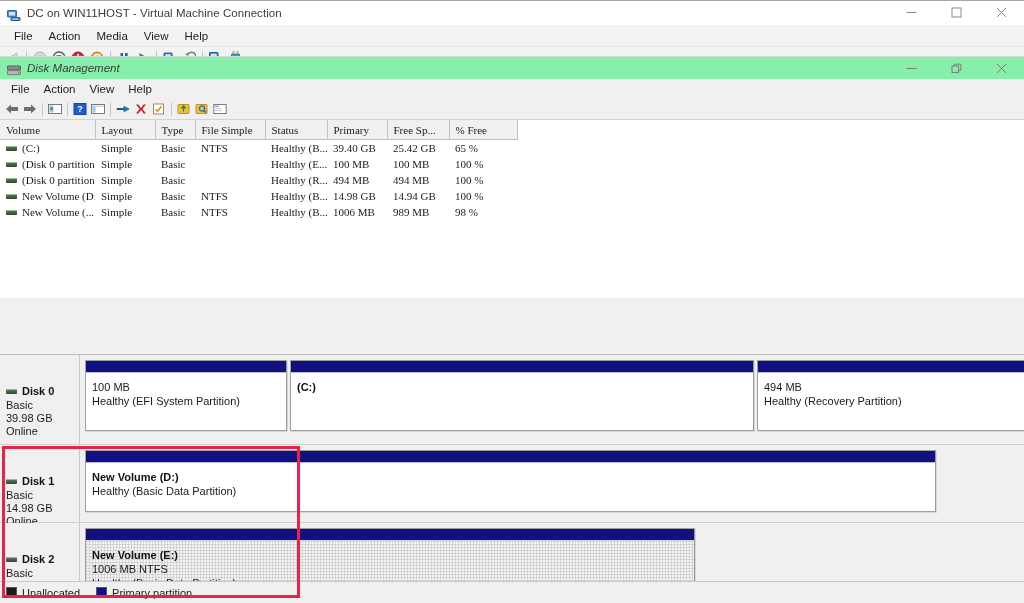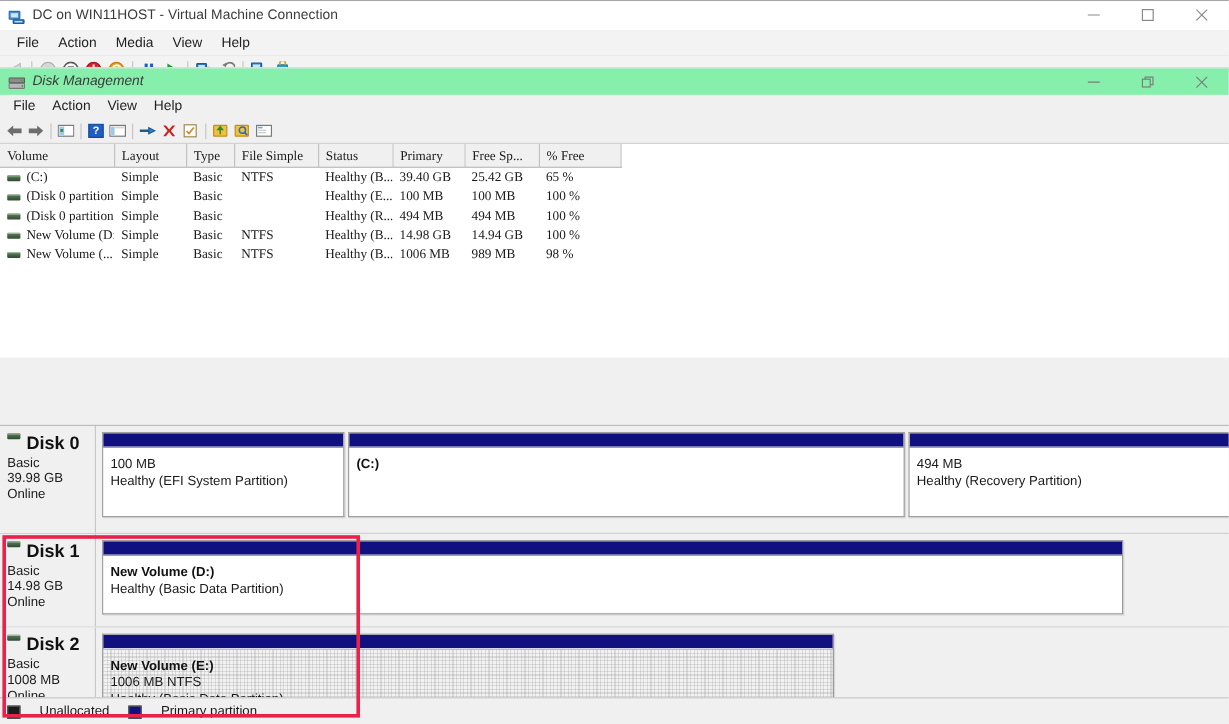--- a/index.html
+++ b/index.html
@@ -129,23 +129,24 @@
     background: #f0f0f0;
   }
   .disk-head {
     width: 80px; flex: 0 0 80px;
     background: #f0f0f0;
     border-right: 1px solid #c8c8c8;
     padding: 6px 0 4px 6px;
     box-sizing: border-box;
   }
   .disk-head .dh-title {
-    display: flex; gap: 5px;
-    font-size: 15px; font-weight: bold; color: #111;
+    display: flex; align-items: center; gap: 5px;
+    font-size: 11px; font-weight: bold; color: #111;
     margin-bottom: 2px;
+    margin-top: 24px;
   }
   .disk-glyph {
     width: 11px; height: 5px;
     background: linear-gradient(#5f7d5f, #2e4b2e);
     border-radius: 1px;
     box-shadow: inset 0 1px 0 #9ab89a;
   }
   .disk-head .dh-line { font-size: 11px; color: #1a1a1a; line-height: 13px; }
 
   .disk-body { flex: 1 1 auto; position: relative; padding: 5px 0 5px 5px; box-sizing: border-box; }
@@ -192,21 +193,21 @@
   
   .legend {
     position: absolute; left: 0; bottom: 0;
     width: 1024px; height: 23px;
     background: #f0f0f0;
     border-top: 1px solid #c9c9c9;
     display: flex; align-items: center;
     padding-left: 6px; box-sizing: border-box;
     gap: 16px;
   }
-  .legend .item { display: flex; align-items: center; gap: 16px; }
+  .legend .item { display: flex; gap: 5px; }
   .legend .sw { width: 9px; height: 9px; border: 1px solid #555; }
   .legend .lbl { font-size: 11px; color: #1a1a1a; }
   .sw-unalloc { background: #1b1b1b; border-color: #1b1b1b; }
   .sw-primary { background: #101080; border-color: #101080; }
 </style>
 </head>
 <body>
 
 <div id="root">
 

